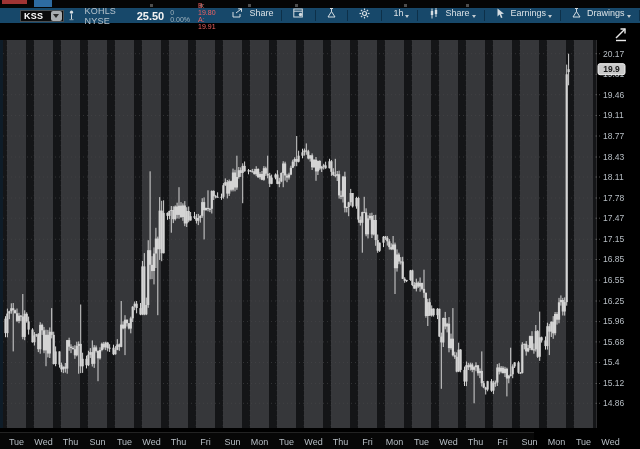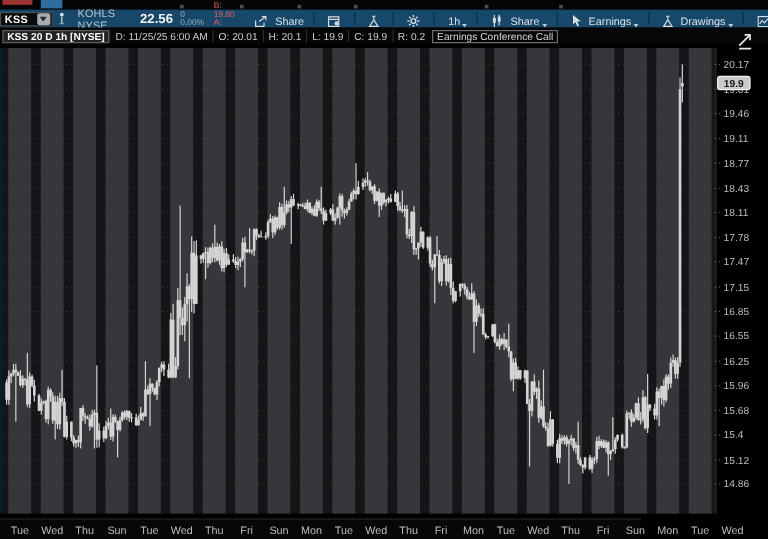--- a/index.html
+++ b/index.html
@@ -9,37 +9,37 @@
 
   
   .top-strip { position:absolute; left:0; top:0; width:640px; height:8px; background:#050505; }
   .chrome-red { position:absolute; left:2px; top:0; width:25px; height:4px; background:#a03434; }
   .chrome-blue { position:absolute; left:34px; top:0; width:18px; height:7px; background:#2e6ca2; }
   .chrome-mark { position:absolute; top:4px; width:3px; height:3px; background:#4d4d4d; }
 
   
   .toolbar { position:absolute; left:0; top:8px; width:640px; height:15px; background:#17486a;
              display:flex; align-items:center; color:#d5dde2; font-size:9px; }
-  .tb-left { display:flex; align-items:center; height:100%; padding-left:0; }
+  .tb-left { display:flex; align-items:center; height:100%; padding-left:20px; }
   .tb-right { display:flex; align-items:center; height:100%; margin-left:auto; }
   .symbol-box { display:flex; align-items:center; width:58px; height:12px; background:#0b0b0b;
                 border:1px solid #494f53; }
   .symbol-box .sym { flex:1; color:#fff; font-weight:bold; font-size:9px; padding-left:3px; letter-spacing:.3px; }
   .sym-drop { width:11px; height:10px; background:#a9adb0; border-radius:2px; margin-right:1px;
               display:flex; align-items:center; justify-content:center; }
   .caret-dn { width:0; height:0; border-left:3px solid transparent; border-right:3px solid transparent;
               border-top:4px solid #2a2a2a; }
   .tb-ico { display:inline-flex; align-items:center; justify-content:center; margin:0 3px; }
   .company { color:#b6c3cc; margin:0 8px 0 6px; letter-spacing:.2px; }
   .last-price { color:#f4f4f4; font-weight:bold; font-size:11px; margin-right:6px; }
   .stack { display:flex; flex-direction:column; justify-content:center; font-size:7px; line-height:7px; margin-right:8px; }
   .stack.change { color:#9fb2bd; }
   .stack.bidask { color:#ef6262; }
   .tb-divider { width:1px; height:11px; background:#0d3049; margin:0 4px; }
-  .tb-btn { display:flex; align-items:flex-end; height:100%; padding:0 4px; cursor:default; color:#dbe2e6; }
+  .tb-btn { display:flex; align-items:flex-start; height:100%; padding:0 4px; cursor:default; color:#dbe2e6; }
   .tb-btn .lbl { margin-left:3px; }
   .dd-caret { width:0; height:0; border-left:2.5px solid transparent; border-right:2.5px solid transparent;
               border-top:3.5px solid #c2cbd1; margin-left:2px; margin-top:7px; }
   svg.icon { display:block; }
 
   
   .statusbar { position:absolute; left:0; top:23px; width:640px; height:14px; background:#060606;
                display:flex; align-items:center; font-size:8.5px; color:#c9c9c9; }
   .chart-chip { background:#232323; border:1px solid #5c5c5c; color:#fff; font-weight:bold;
                 padding:0px 3px; margin-left:2px; height:11px; display:flex; align-items:center; }
@@ -83,21 +83,21 @@
           </span>
       </div>
       <span class="tb-ico">
         <svg class="icon" width="9" height="11" viewBox="0 0 9 11">
             <circle cx="4.5" cy="2.2" r="1.6" fill="#d5dde2"></circle>
             <rect x="4" y="4.2" width="1" height="5" fill="#d5dde2"></rect>
             <rect x="2.5" y="9.2" width="4" height="1" fill="#8fa2ad"></rect>
           </svg>
       </span>
       <span class="company">KOHLS NYSE</span>
-      <span class="last-price">22.56</span>
+      <span class="last-price">25.50</span>
       <span class="stack change">
         <span>0</span>
         <span>0.00%</span>
       </span>
       <span class="stack bidask">
         <span>B: 19.80</span>
         <span>A: 19.91</span>
       </span>
     </div>
 
@@ -193,30 +193,20 @@
               <rect x="0.8" y="0.8" width="9.4" height="8.4" fill="none" stroke="#d5dde2" stroke-width="1"></rect>
               <polyline points="2,7 4,4 6,6 9,2.5" fill="none" stroke="#d5dde2" stroke-width="1"></polyline>
             </svg>
         </span>
 
       </div>
 
     </div>
   </div>
 
-  <div class="statusbar">
-    <span class="chart-chip">KSS 20 D 1h [NYSE]</span>
-    <span class="sb-item">D: 11/25/25 6:00 AM</span>
-    <span class="sb-item">O: 20.01</span>
-    <span class="sb-item">H: 20.1</span>
-    <span class="sb-item">L: 19.9</span>
-    <span class="sb-item">C: 19.9</span>
-    <span class="sb-item">R: 0.2</span>
-    <span class="event-chip">Earnings Conference Call</span>
-  </div>
 
   <div class="chart-area">
     <svg id="chartSvg" width="640" height="393" viewBox="0 0 640 393">
         <rect x="3" y="3" width="593" height="388" fill="#141517"></rect>
         <rect x="0" y="3" width="3" height="388" fill="#0e1c28"></rect>
         <g>
           <rect x="7" y="3" width="19" height="388" fill="#36373a"></rect>
           <rect x="34" y="3" width="19" height="388" fill="#36373a"></rect>
           <rect x="61" y="3" width="19" height="388" fill="#36373a"></rect>
           <rect x="88" y="3" width="19" height="388" fill="#36373a"></rect>

